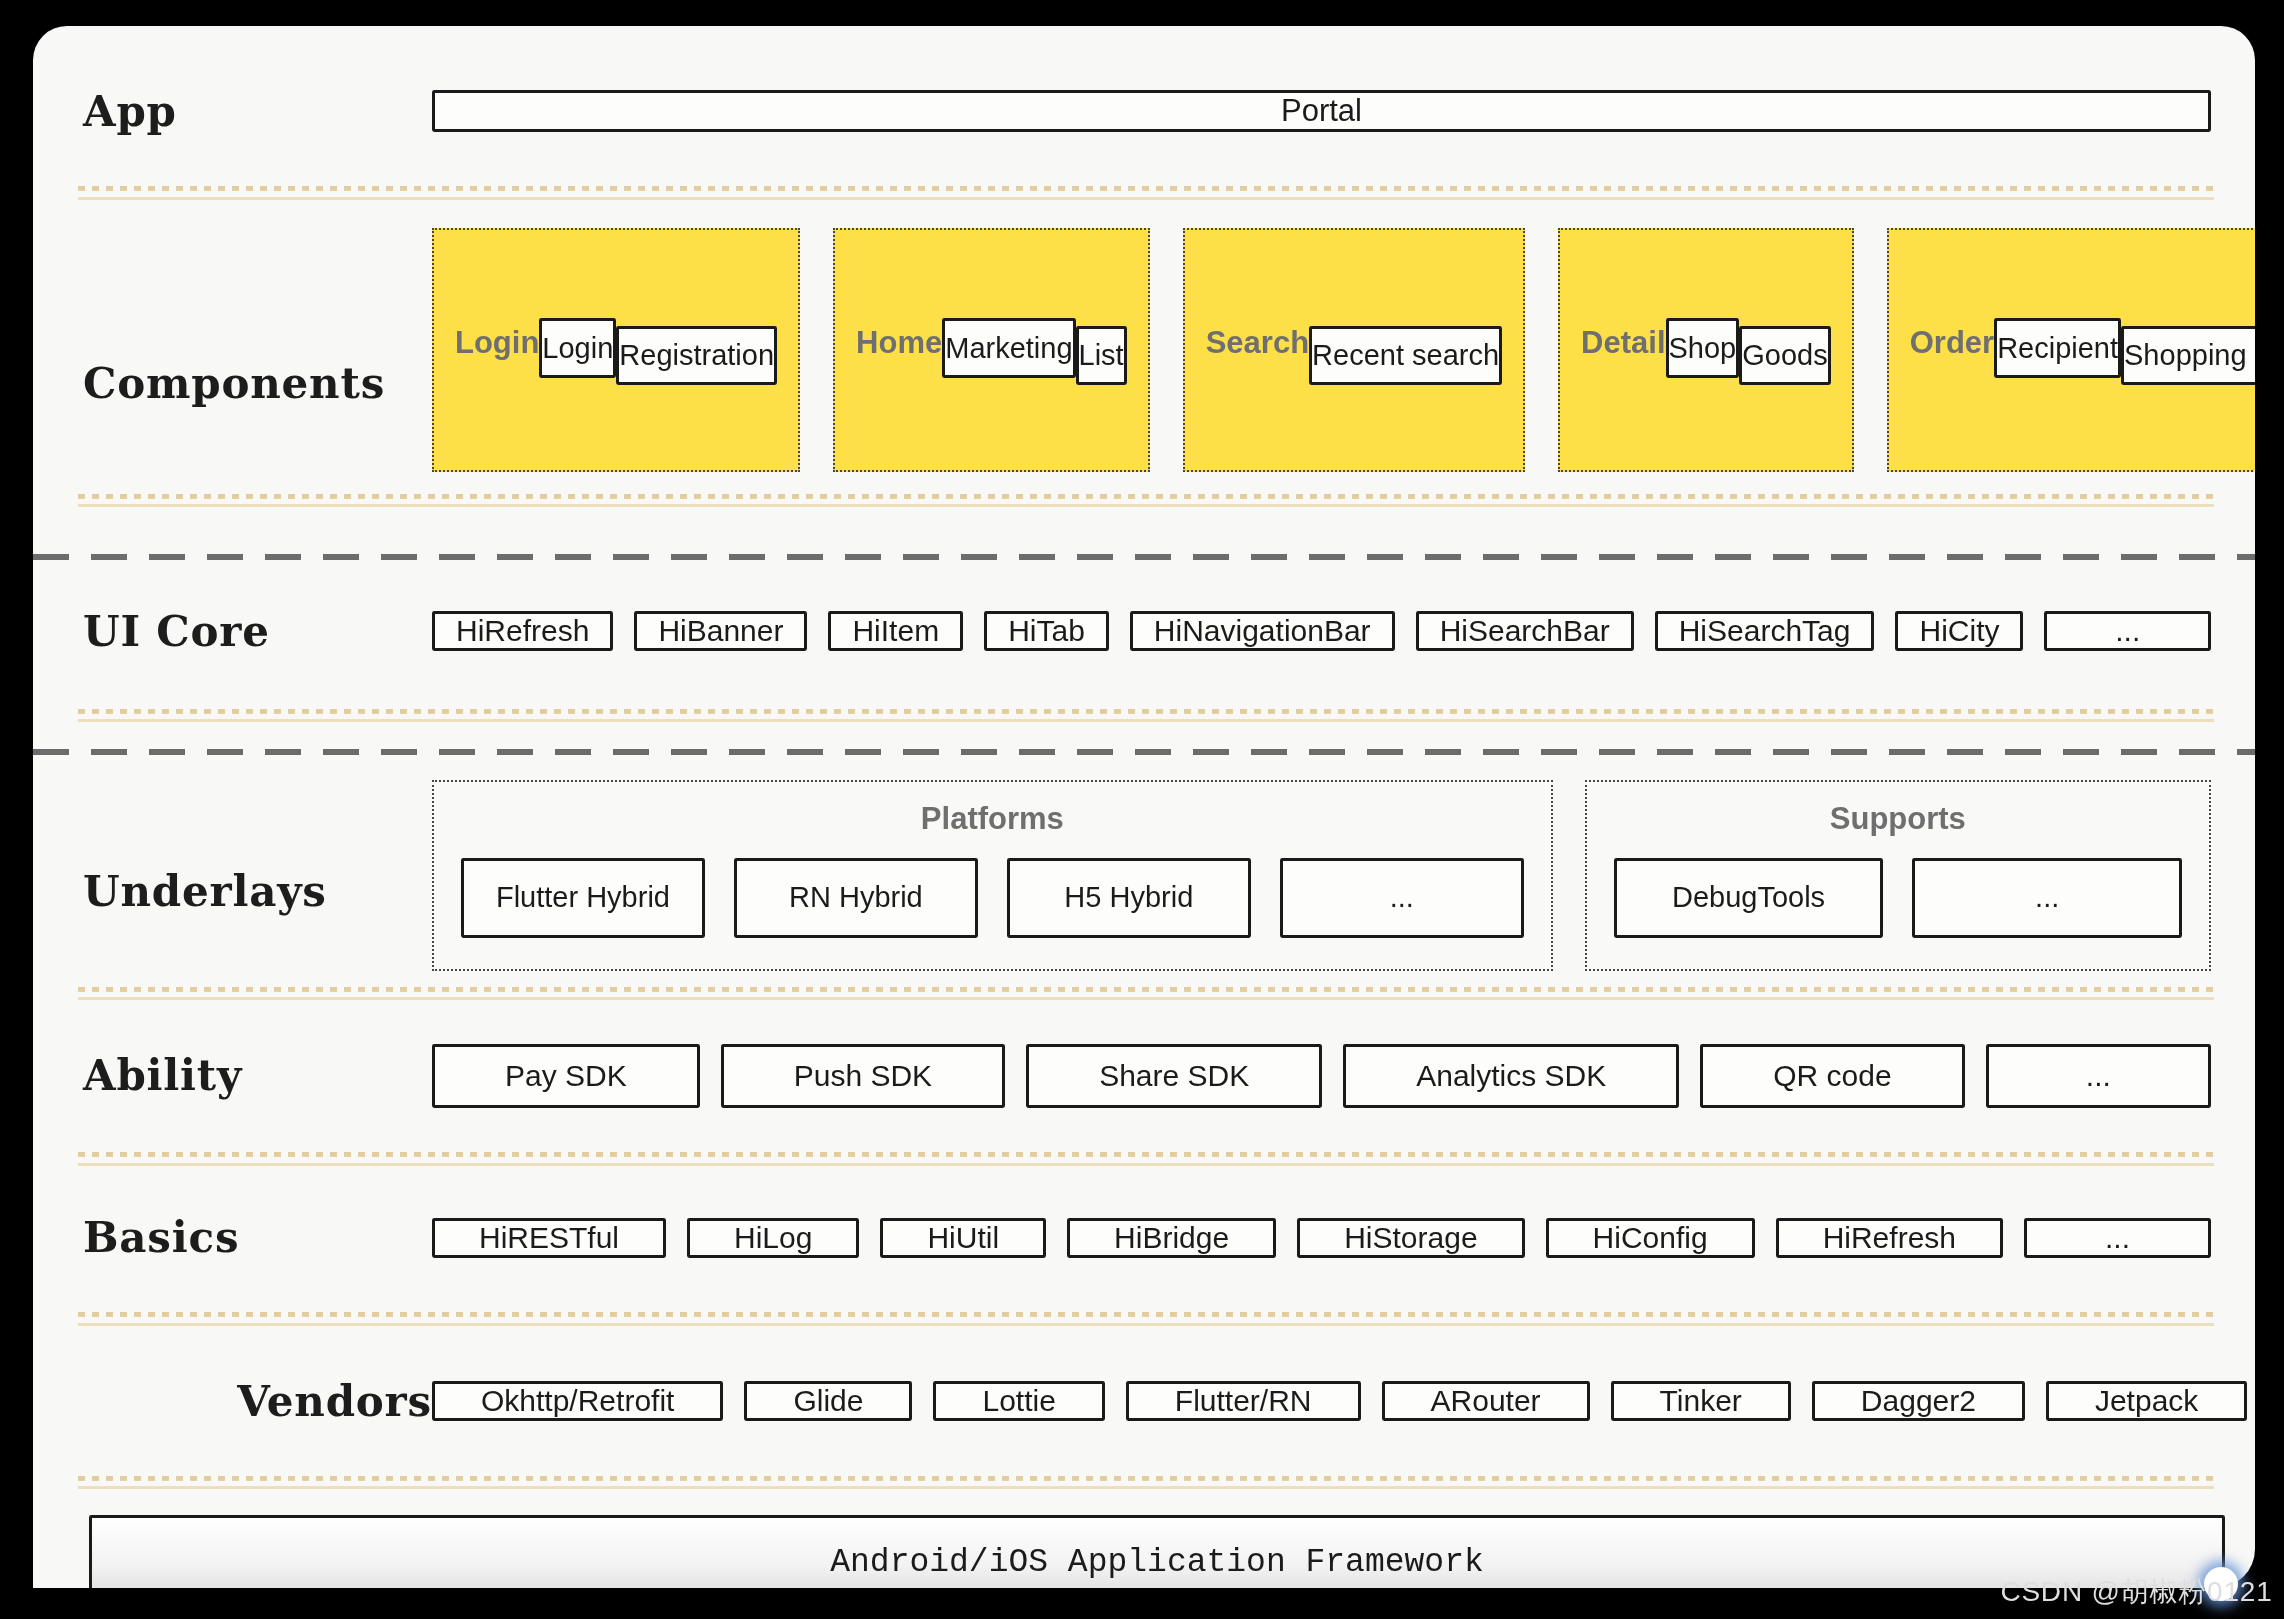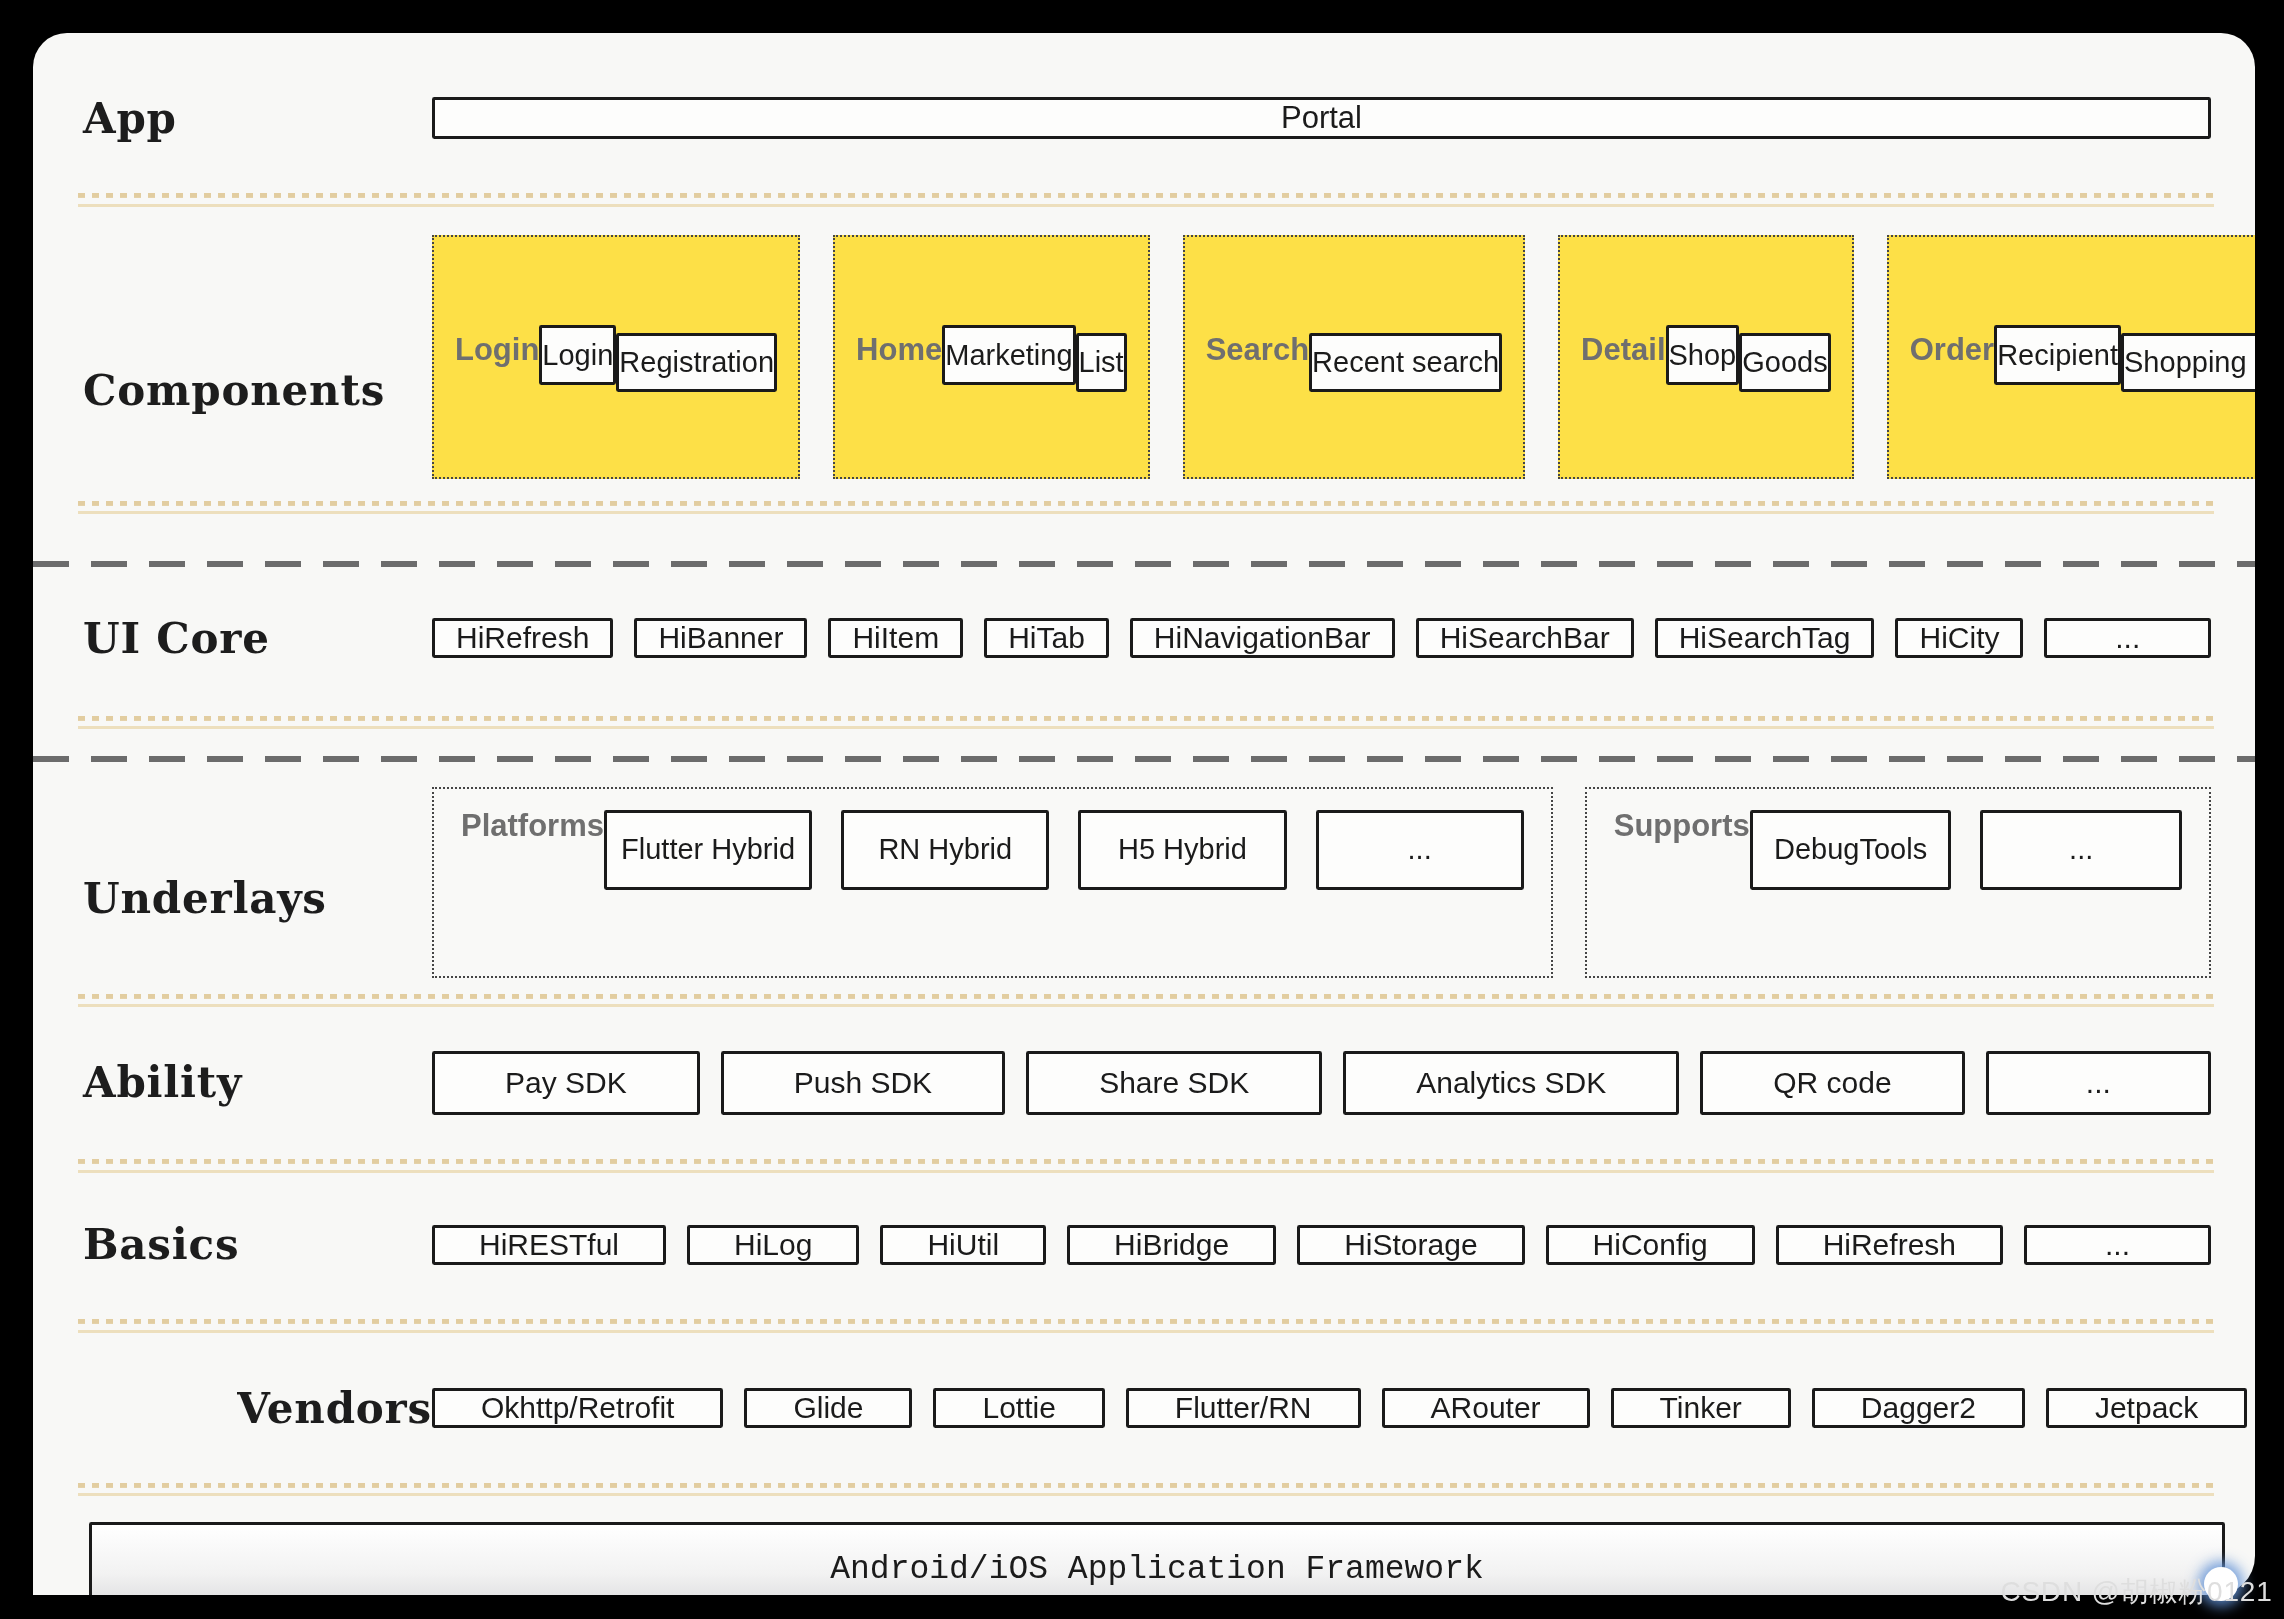--- a/index.html
+++ b/index.html
@@ -1,18 +1,18 @@
 <!DOCTYPE html>
 <html style="font-size:13px"><head>
 <meta charset="utf-8">
 <style>
   html,body{margin:0;padding:0;background:#000;}
   .stage{position:relative;width:2284px;height:1619px;background:#000;overflow:hidden;
          font-family:"Liberation Sans",sans-serif;color:#1b1b1b;}
-  .frame{position:absolute;left:33px;top:33px;width:2222px;height:1562px;background:#f8f8f6;
+  .frame{position:absolute;left:33px;top:26px;width:2222px;height:1562px;background:#f8f8f6;
          border-radius:34px 34px 39px 0;overflow:hidden;}
   
   .row{display:flex;align-items:center;}
   .rlabel{flex:none;box-sizing:border-box;width:399px;padding-left:50px;
           font-family:"DejaVu Serif","Liberation Serif",serif;font-weight:bold;
           font-size:42px;letter-spacing:0.8px;color:#1d1d1d;}
   .rbody{flex:1;box-sizing:border-box;padding-right:44px;display:flex;align-items:stretch;}
   
   .sbox{box-sizing:border-box;border:3.3px solid #1a1a1a;background:#fdfdfc;border-radius:2.4px;
         display:flex;align-items:center;justify-content:center;font-size:30px;white-space:nowrap;}
@@ -43,21 +43,21 @@
   
   .boxrow{gap:21px;}
   .boxrow .sbox:last-child{flex:1;}
   .row-uicore{height:89px;} .row-uicore .sbox{padding:0 21px;}
   .row-ability{height:87px;} .row-ability .sbox{padding:12px 70px;}
   .row-basics{height:89px;}  .row-basics .sbox{padding:0 44px;}
   .row-vendors{height:89px;} .row-vendors .sbox{padding:0 46px;}
   
   .row-underlays .rlabel{transform:translateY(16.3px);}
   .ugroups{gap:32px;height:191px;}
-  .ugroup{box-sizing:border-box;border:2.4px dotted #454545;display:flex;flex-direction:row;
+  .ugroup{box-sizing:border-box;border:2.4px dotted #454545;display:flex;flex-direction:column;
           padding:21px 27px 18px;background:#f9f9f7;}
   .ugroup-platforms{flex:1.87;}
   .ugroup-supports{flex:1;}
   .ugroup .gtitle{text-align:center;margin-bottom:24.4px;}
   .uitems{display:flex;gap:29px;flex:1;}
   .ubox{flex:1;height:80px;font-size:29px;}
   
   .framework{margin:25px 30px 0 56px;height:94px;font-size:33px;
              background:linear-gradient(#ffffff 0%,#f2f2f2 55%,#d9d9db 100%);font-family:Liberation Mono, monospace;}
   

